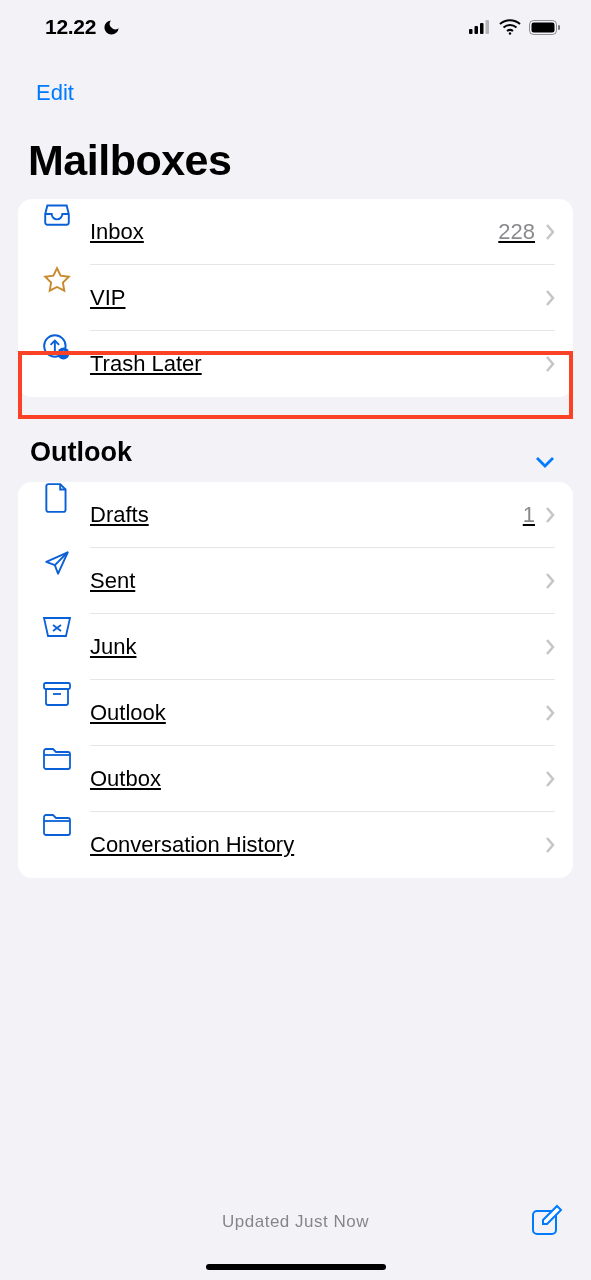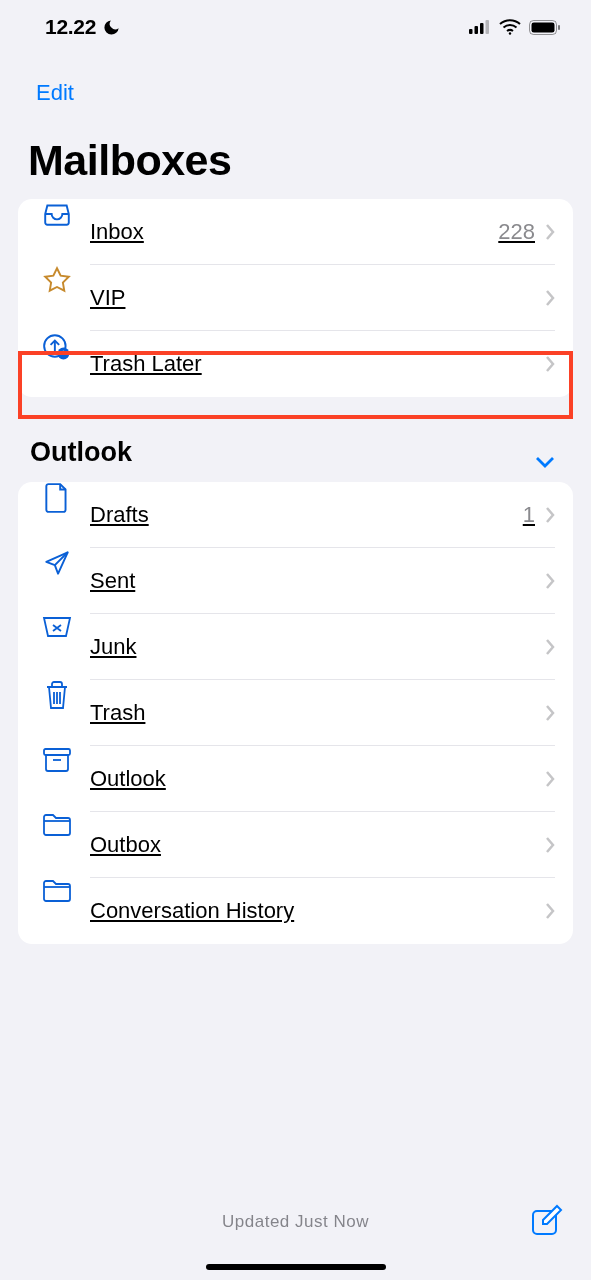--- a/index.html
+++ b/index.html
@@ -307,36 +307,20 @@
     <div class="row-content">
       <span class="row-label">Junk</span>
       <span class="chevron">
         <svg width="10" height="18" viewBox="0 0 10 18" fill="none" stroke="currentColor" stroke-width="2.5">
             <path d="M2 2l6 7-6 7"></path>
           </svg>
       </span>
     </div>
   </div>
 
-  <div class="list-row">
-    <div class="row-icon">
-      <svg width="26" height="32" viewBox="0 0 26 32" fill="none" stroke="#0a60d6" stroke-width="1.8">
-          <path d="M3 7h20M8 7V4a2 2 0 012-2h6a2 2 0 012 2v3M5 7l2 21h12l2-21"></path>
-          <path d="M10 12v12M13 12v12M16 12v12"></path>
-        </svg>
-    </div>
-    <div class="row-content">
-      <span class="row-label">Trash</span>
-      <span class="chevron">
-        <svg width="10" height="18" viewBox="0 0 10 18" fill="none" stroke="currentColor" stroke-width="2.5">
-            <path d="M2 2l6 7-6 7"></path>
-          </svg>
-      </span>
-    </div>
-  </div>
 
   <div class="list-row">
     <div class="row-icon">
       <svg width="30" height="28" viewBox="0 0 30 28" fill="none" stroke="#0a60d6" stroke-width="1.8">
           <rect x="2" y="3" width="26" height="6" rx="1.5"></rect>
           <path d="M4 9v14a2 2 0 002 2h18a2 2 0 002-2V9"></path>
           <path d="M11 14h8"></path>
         </svg>
     </div>
     <div class="row-content">

